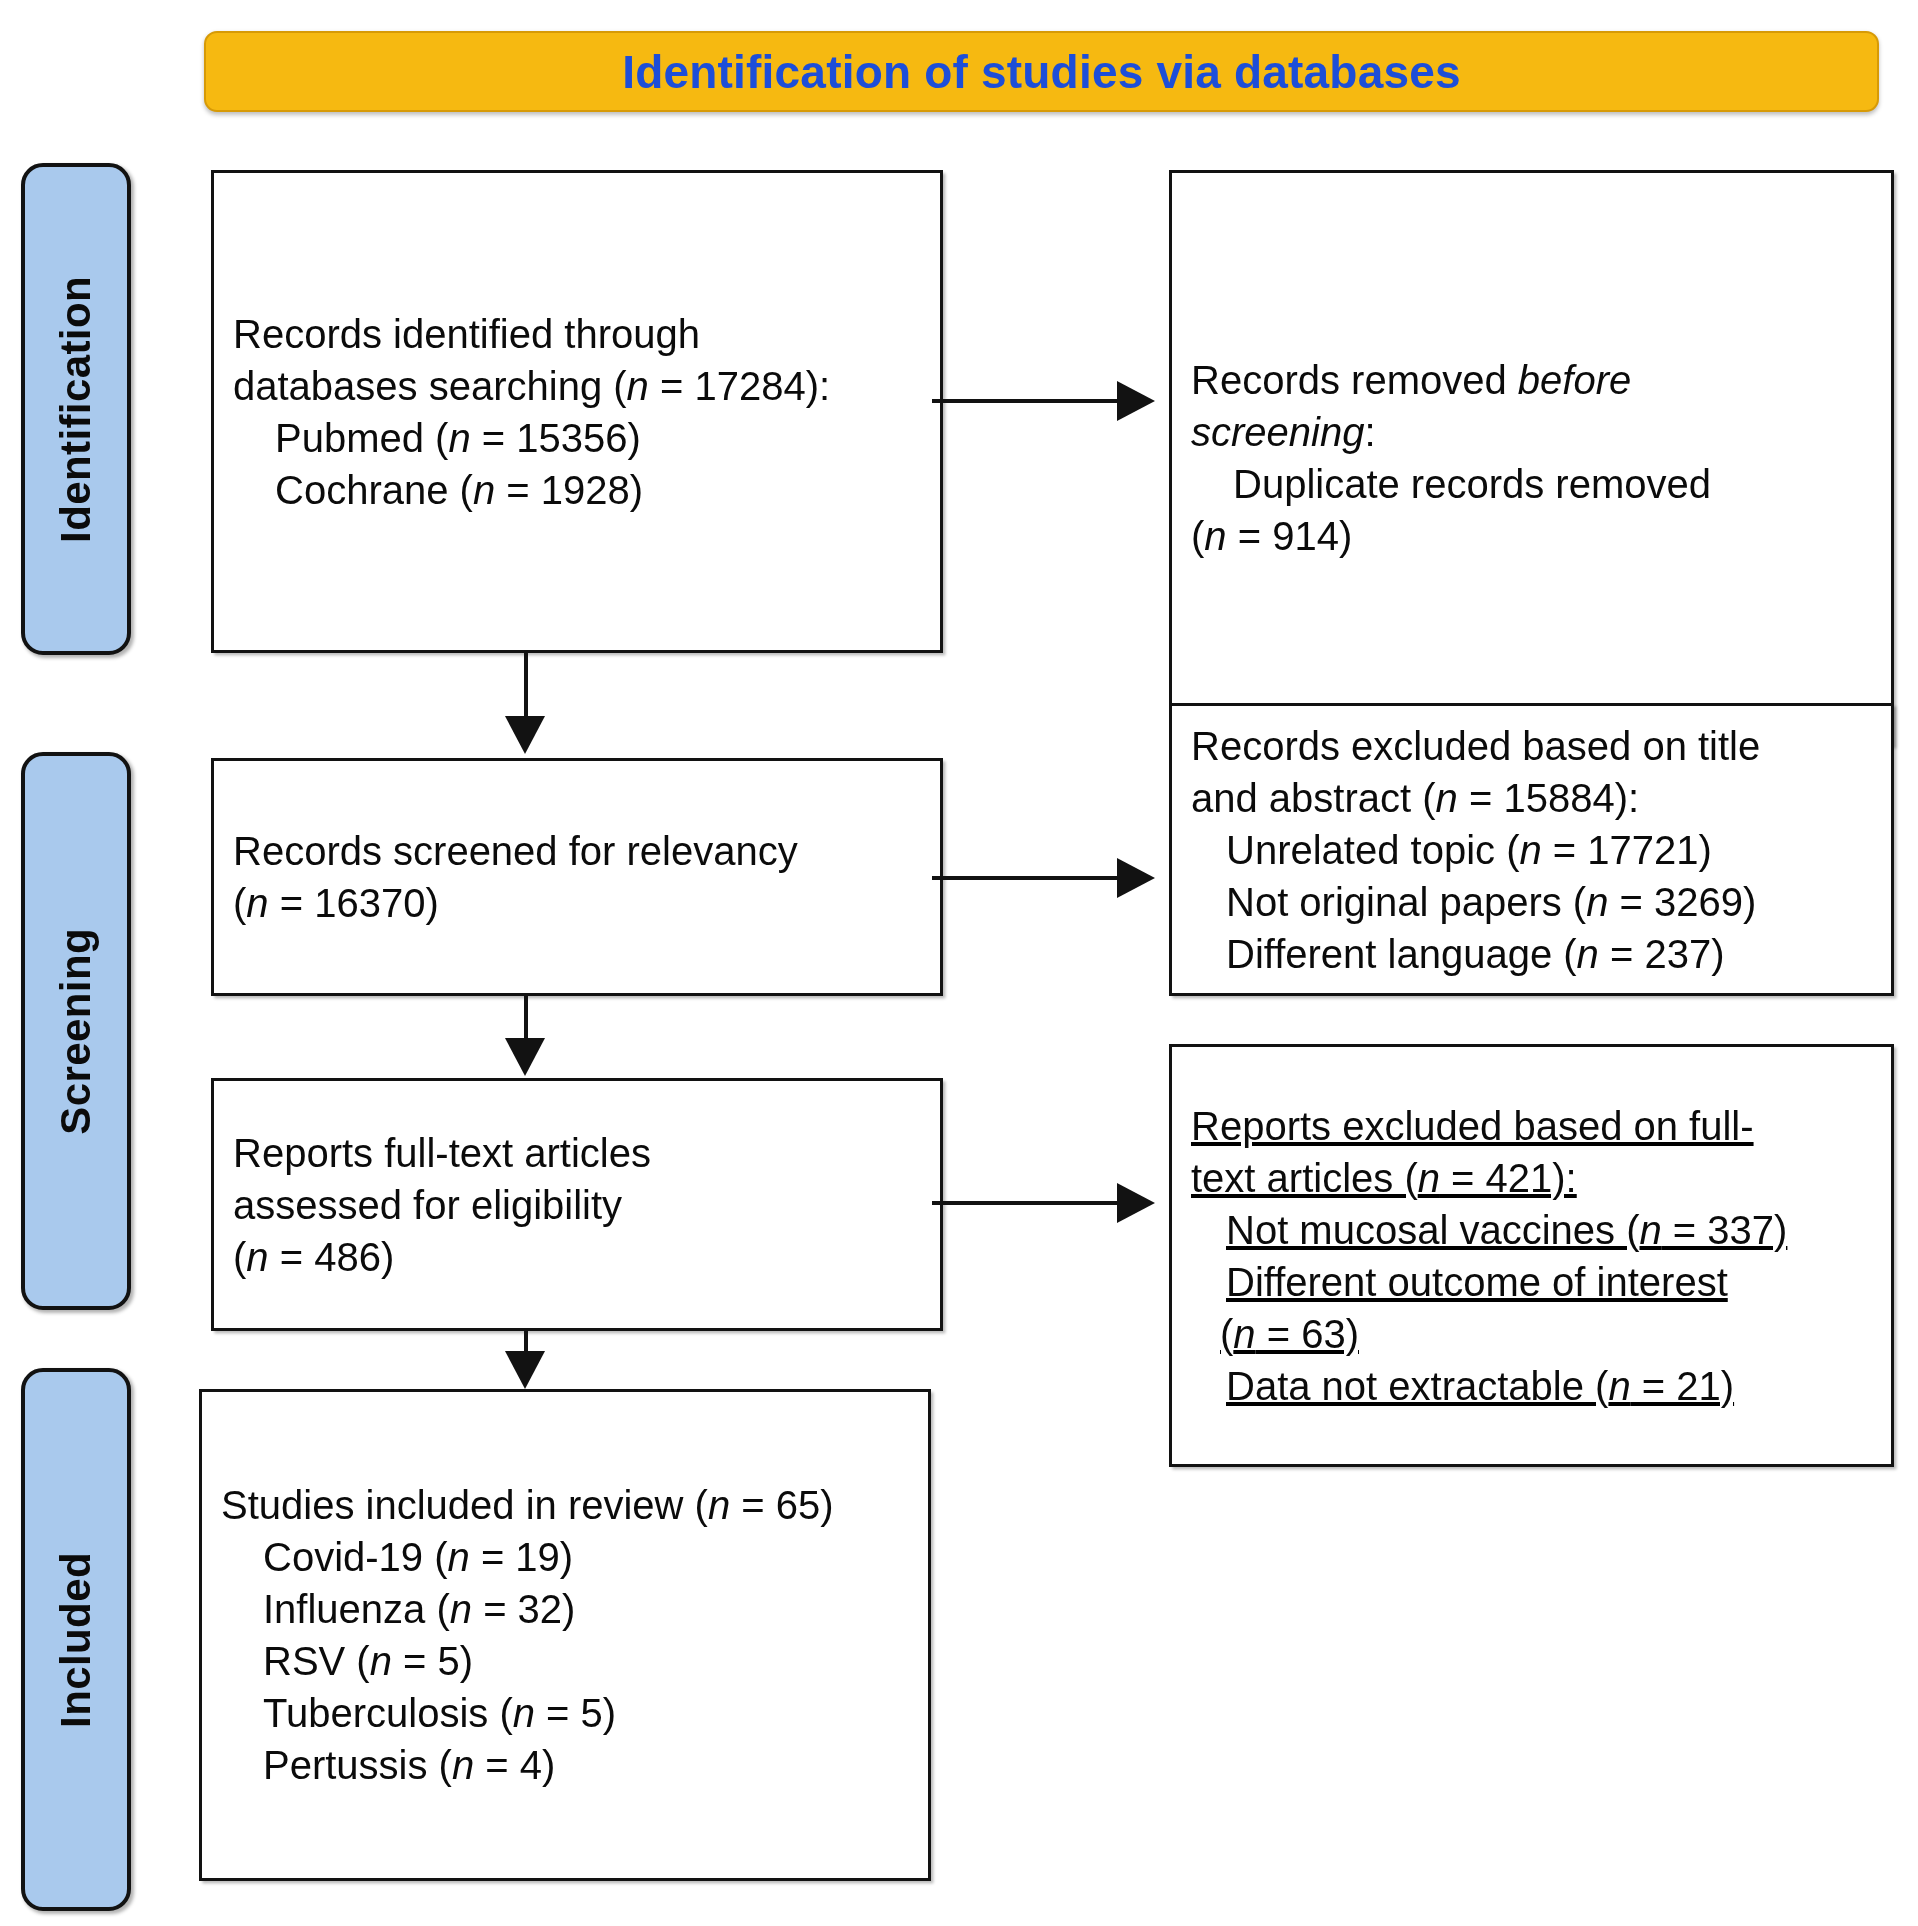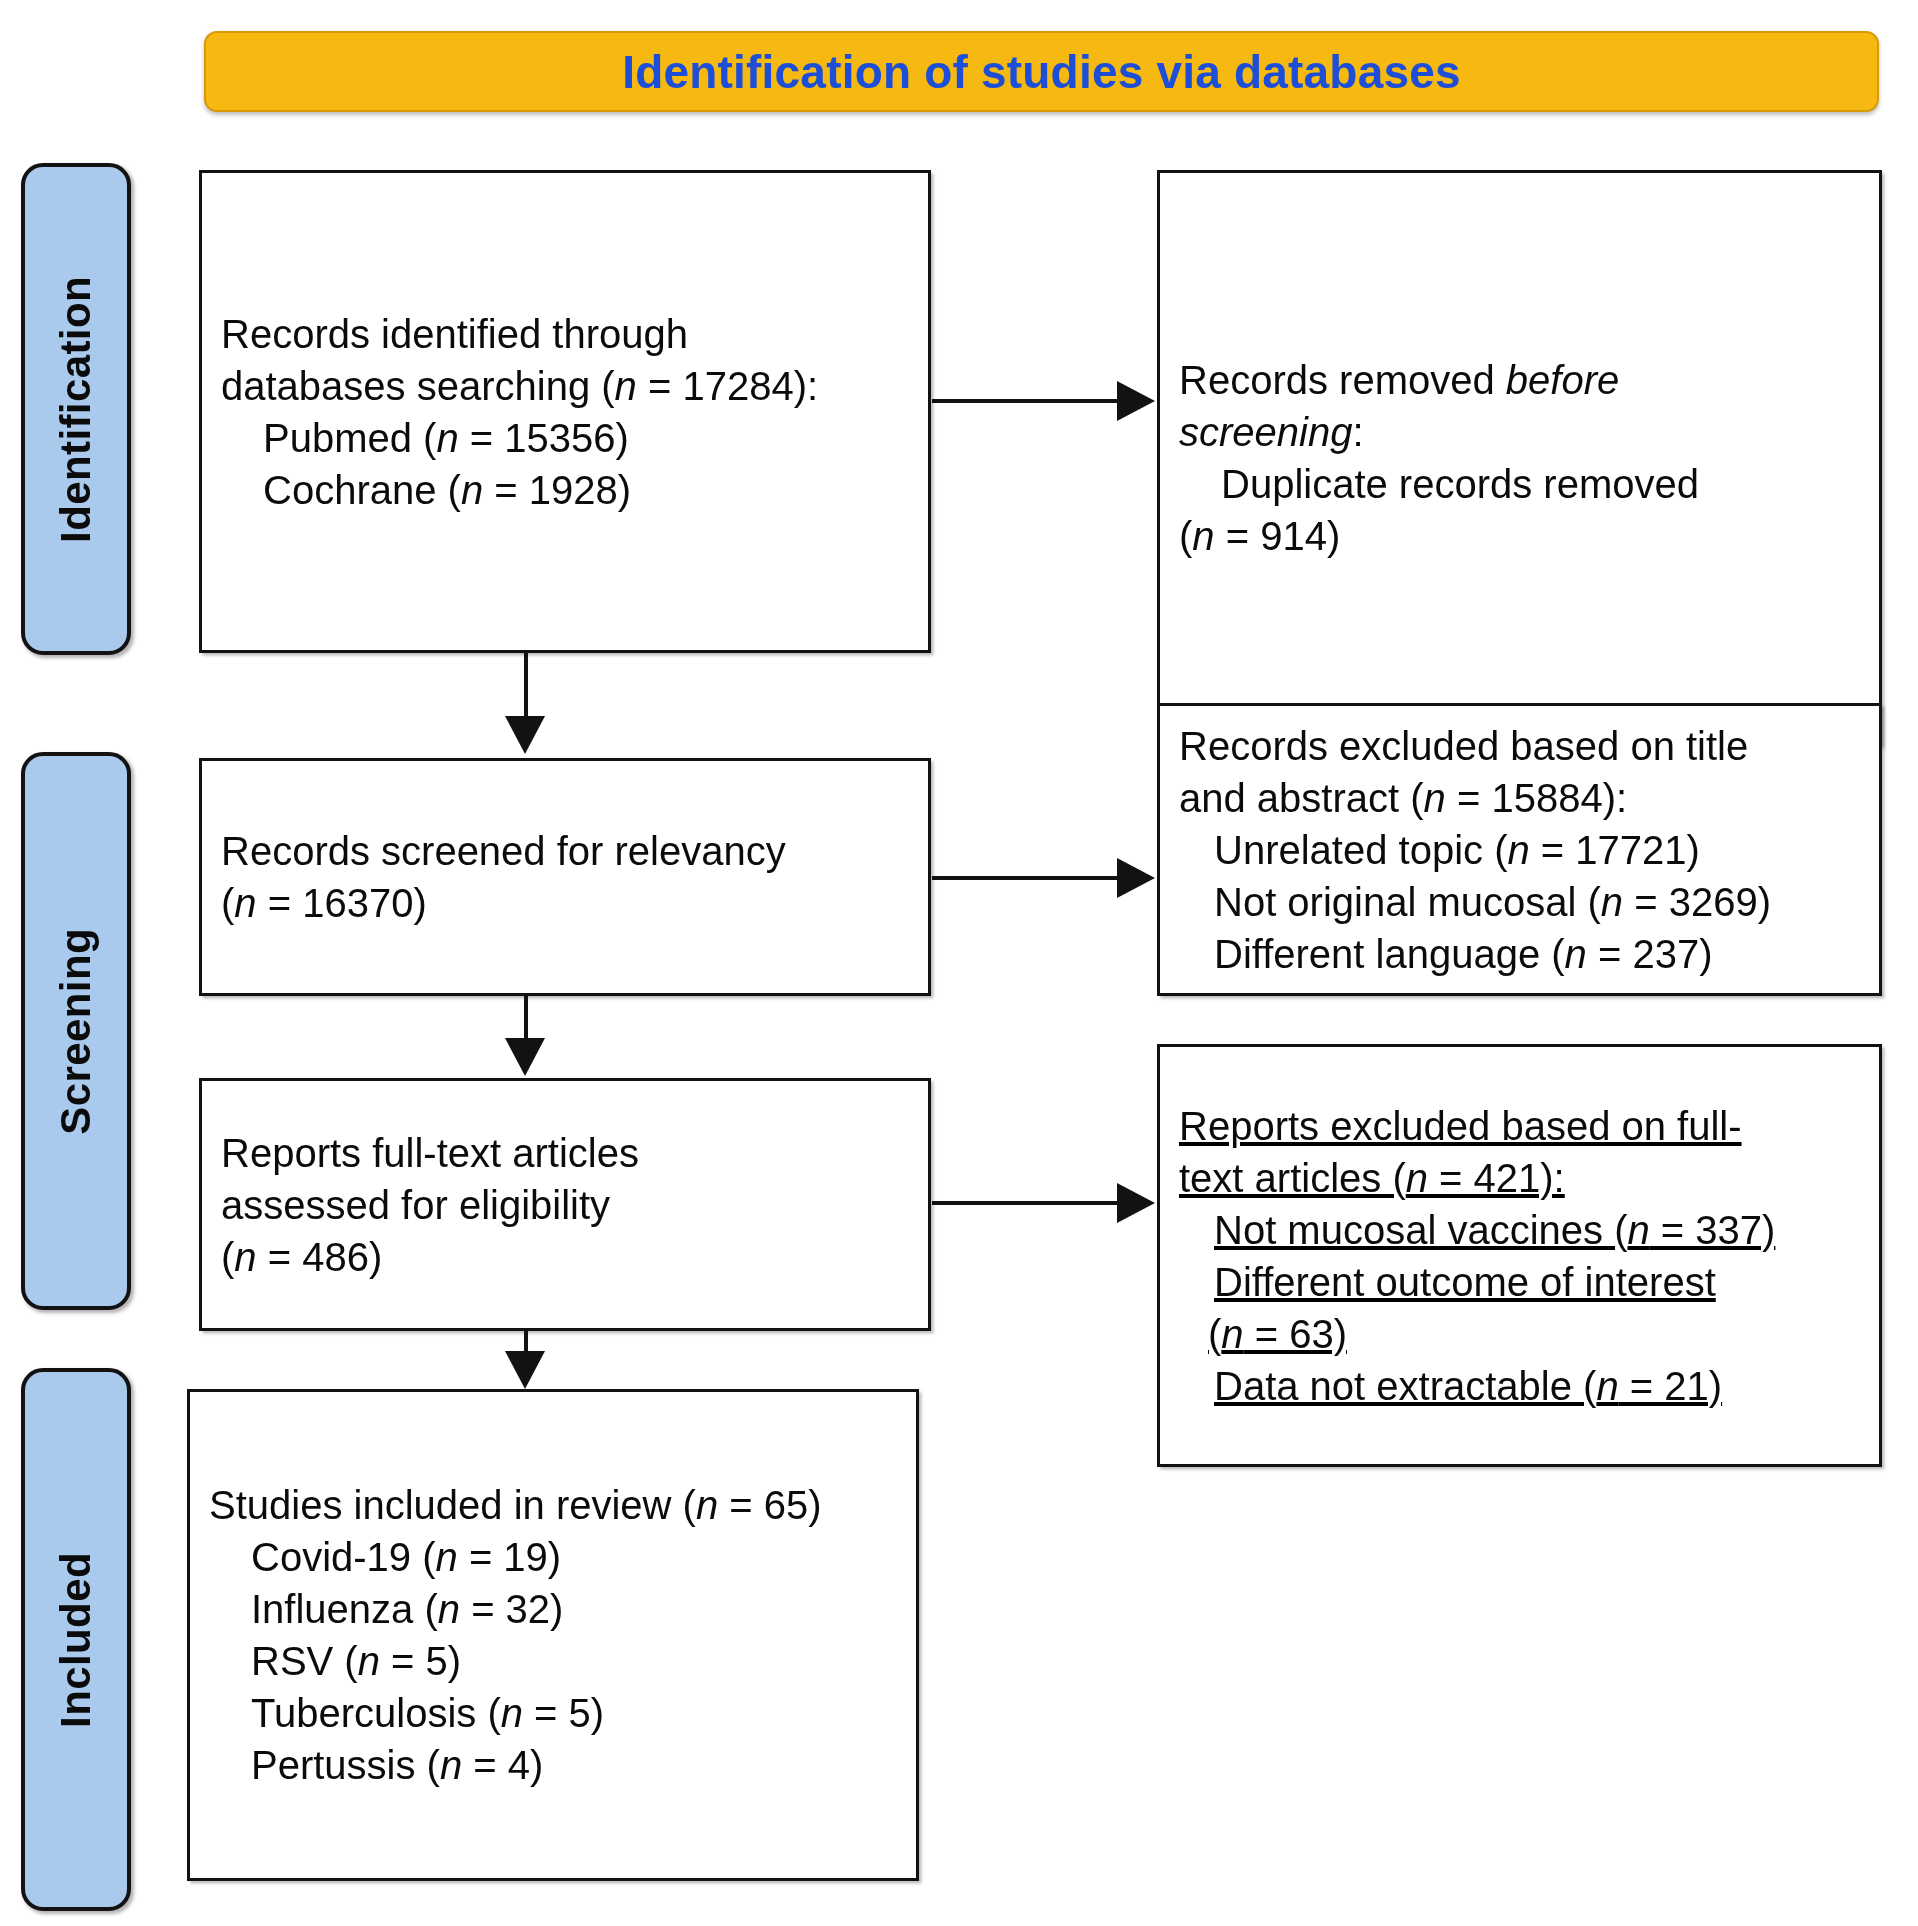--- a/index.html
+++ b/index.html
@@ -73,20 +73,21 @@
   
   .fbox {
     position: absolute;
     background: #ffffff;
     border: 3.7px solid #121212;
     box-sizing: border-box;
     box-shadow: 2.9px 2.9px 2.9px rgba(0,0,0,0.28);
     display: flex;
     flex-direction: column;
     justify-content: center;
+    margin-left: 12px;
   }
   .fbox .txt {
     font-size: 40px;
     line-height: 1.30;
     color: #0b0b0b;
     padding: 0 19px;
   }
   .fbox .txt .ln { display: block; white-space: nowrap; }
   .ind { padding-left: 42px; }
   .ind2 { padding-left: 35px; }
@@ -169,21 +170,21 @@
       <span class="ln">Records screened for relevancy</span>
       <span class="ln"><span>(</span><em>n</em><span> = 16370)</span></span>
     </div>
   </div>
 
   <div class="fbox" id="box-excluded1">
     <div class="txt">
       <span class="ln">Records excluded based on title</span>
       <span class="ln"><span>and abstract (</span><em>n</em><span> = 15884):</span></span>
       <span class="ln ind2"><span>Unrelated topic (</span><em>n</em><span> = 17721)</span></span>
-      <span class="ln ind2"><span>Not original mucosal (</span><em>n</em><span> = 3269)</span></span>
+      <span class="ln ind2"><span>Not original papers (</span><em>n</em><span> = 3269)</span></span>
       <span class="ln ind2"><span>Different language (</span><em>n</em><span> = 237)</span></span>
     </div>
   </div>
 
   <div class="fbox" id="box-fulltext">
     <div class="txt">
       <span class="ln">Reports full-text articles</span>
       <span class="ln">assessed for eligibility</span>
       <span class="ln"><span>(</span><em>n</em><span> = 486)</span></span>
     </div>

